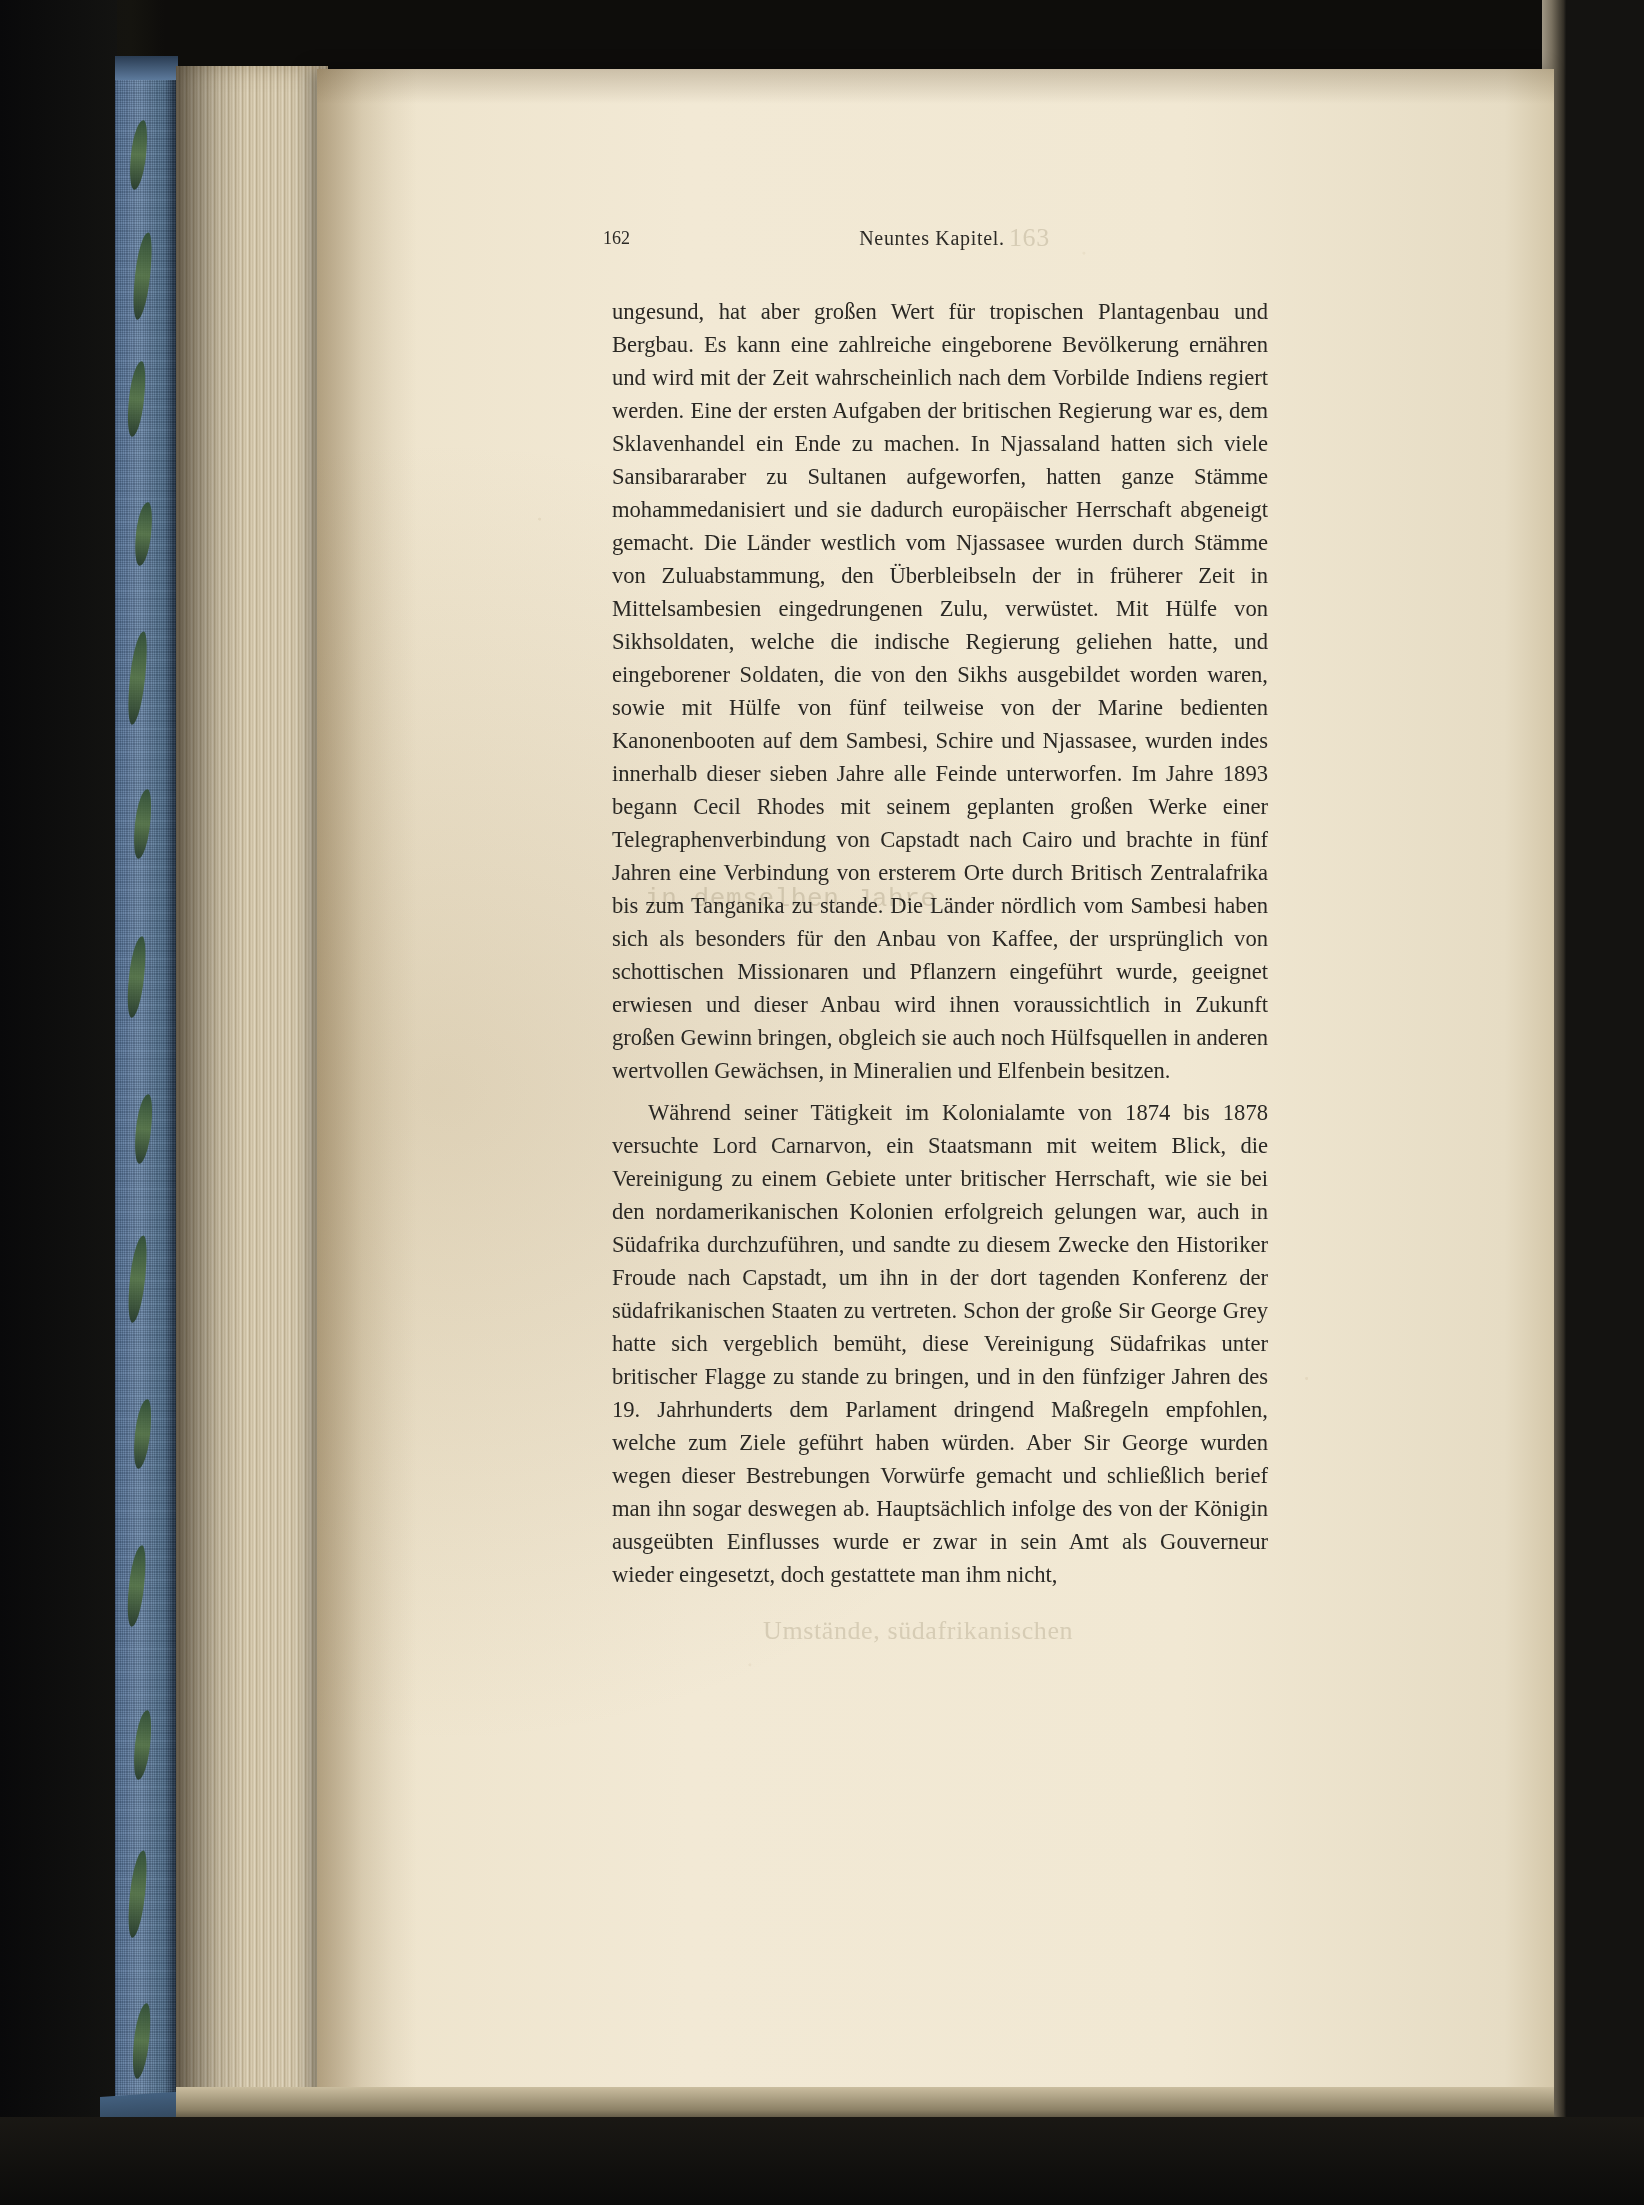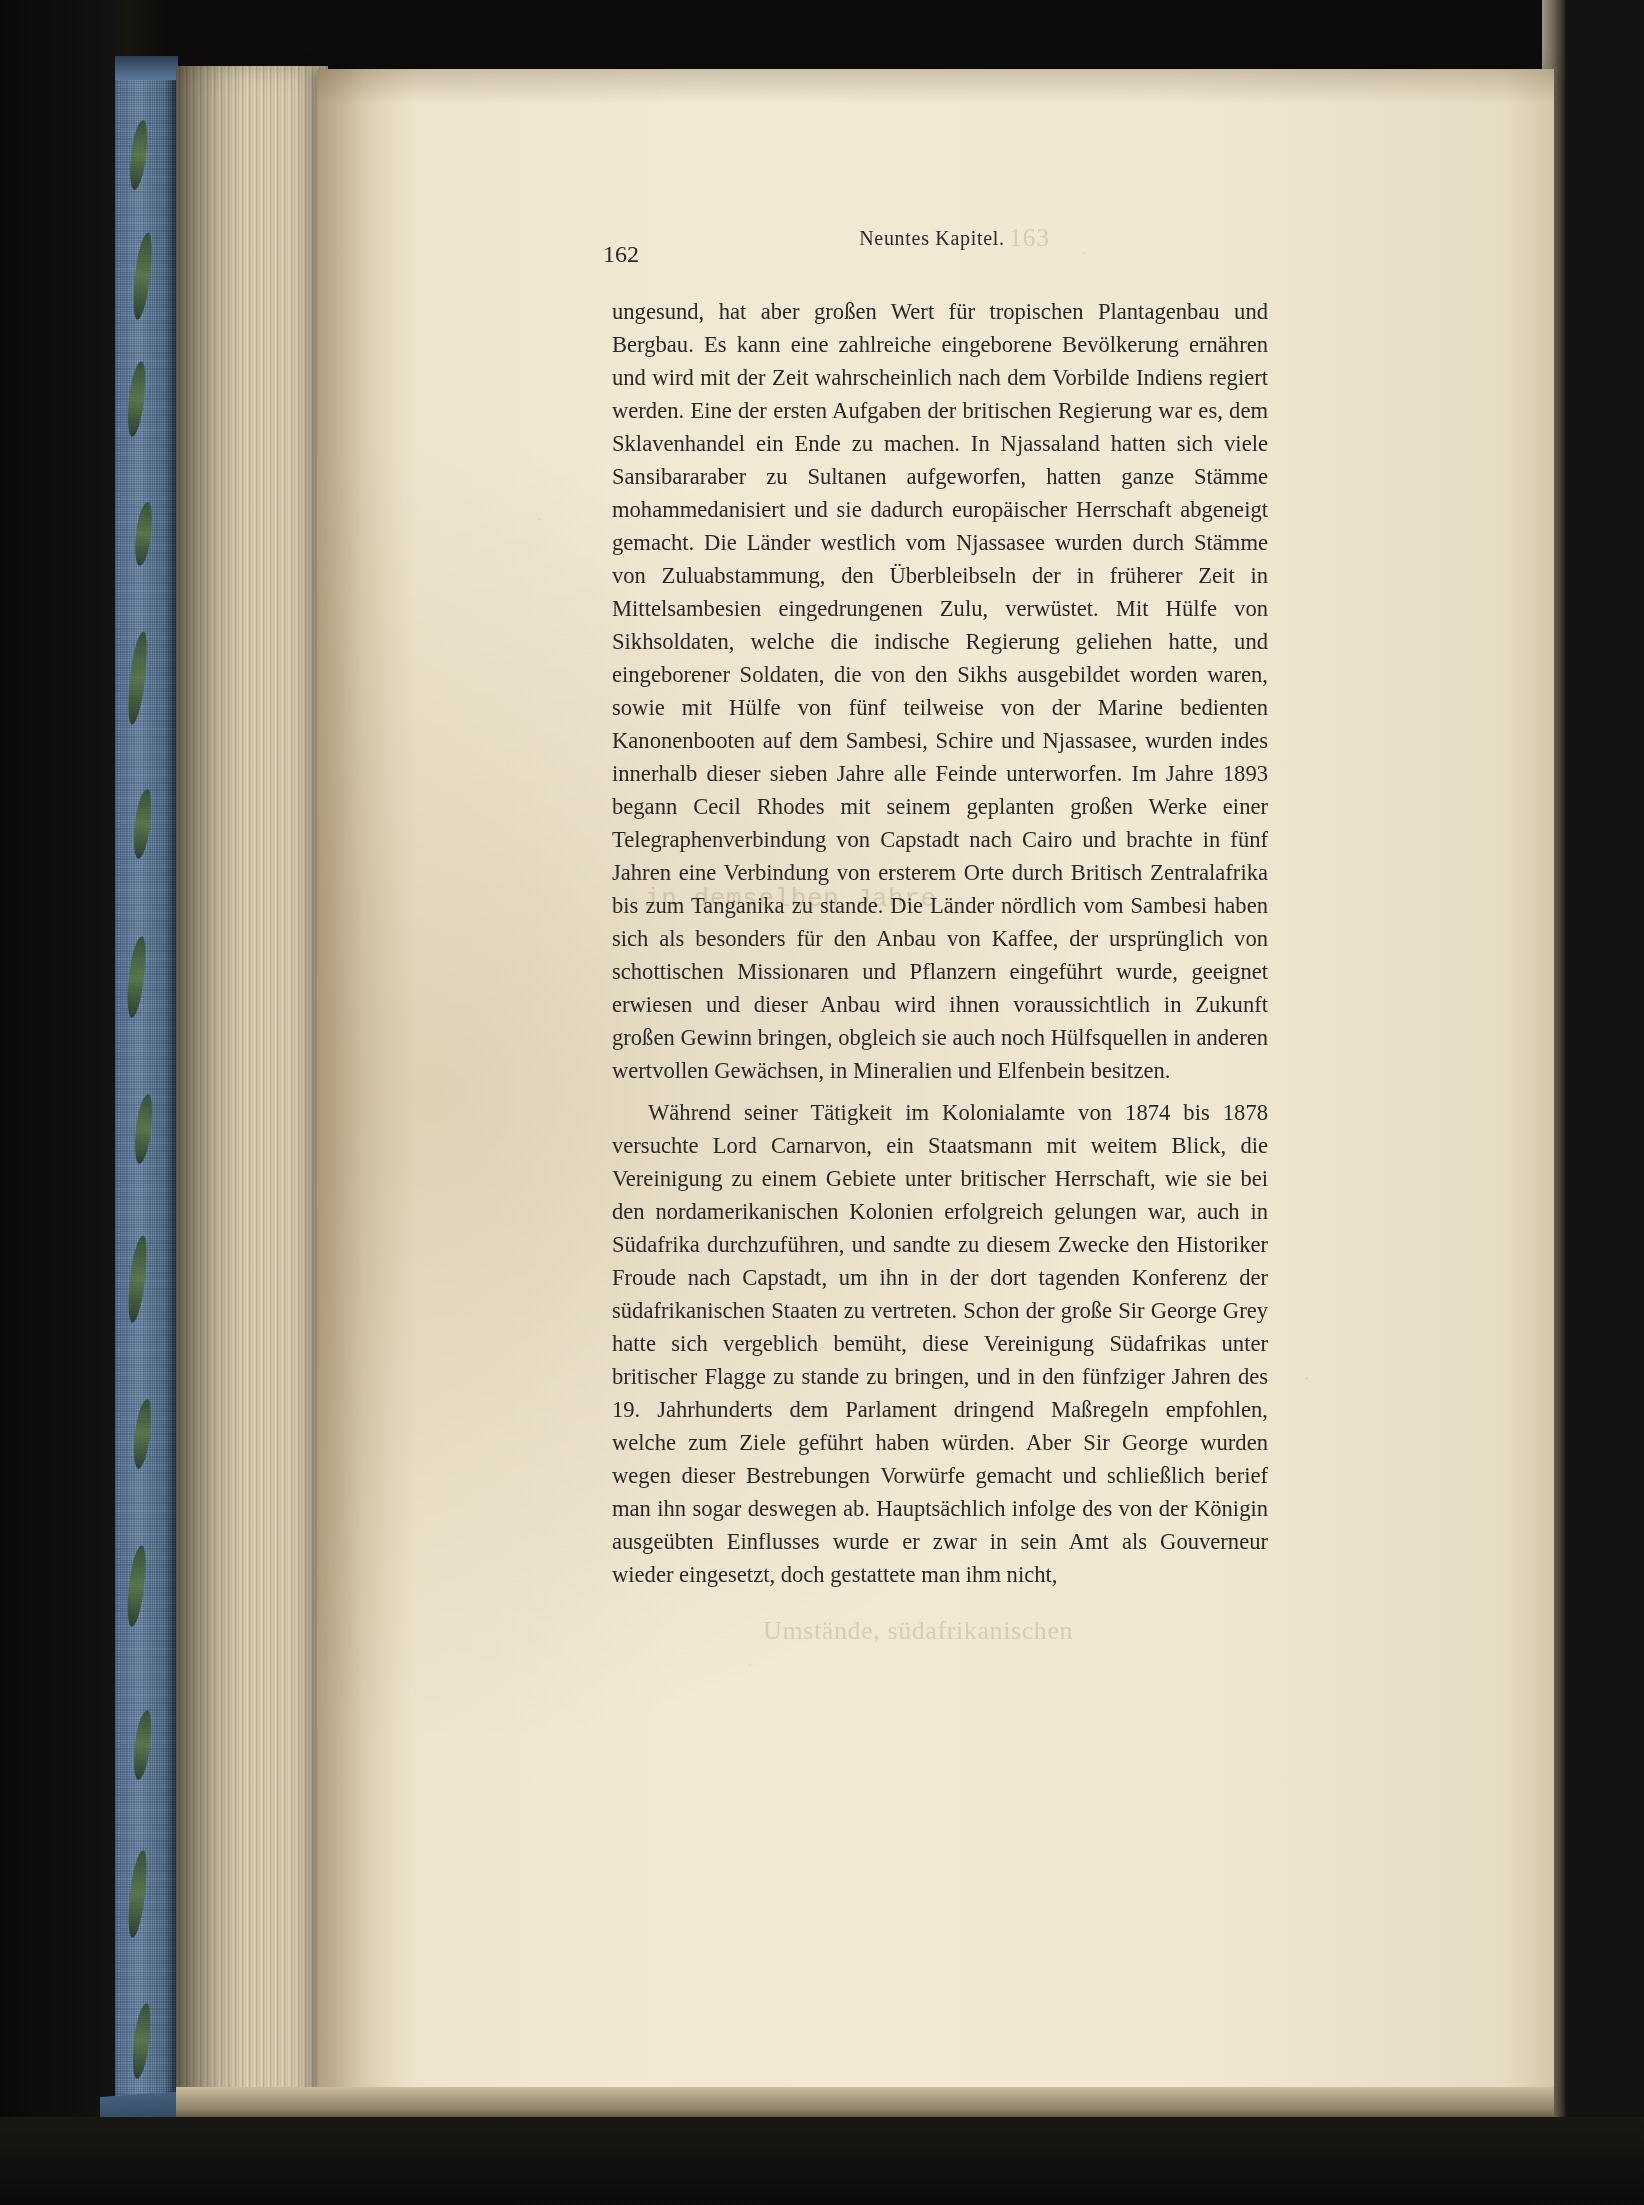--- a/index.html
+++ b/index.html
@@ -170,23 +170,23 @@
     top: 158px;
     left: 281px;
     width: 668px;
     text-align: center;
     font-size: 20px;
     letter-spacing: 0.7px;
     color: #2c2a26;
   }
   .folio {
     position: absolute;
-    top: 172px;
+    top: 159px;
     left: 286px;
-    font-size: 24px;
+    font-size: 18px;
     color: #2c2a26;
   }
 
   .textblock {
     position: absolute;
     top: 217px;
     left: 286px;
     width: 674px;
     color: #2a2824;
     font-size: 22.6px;

